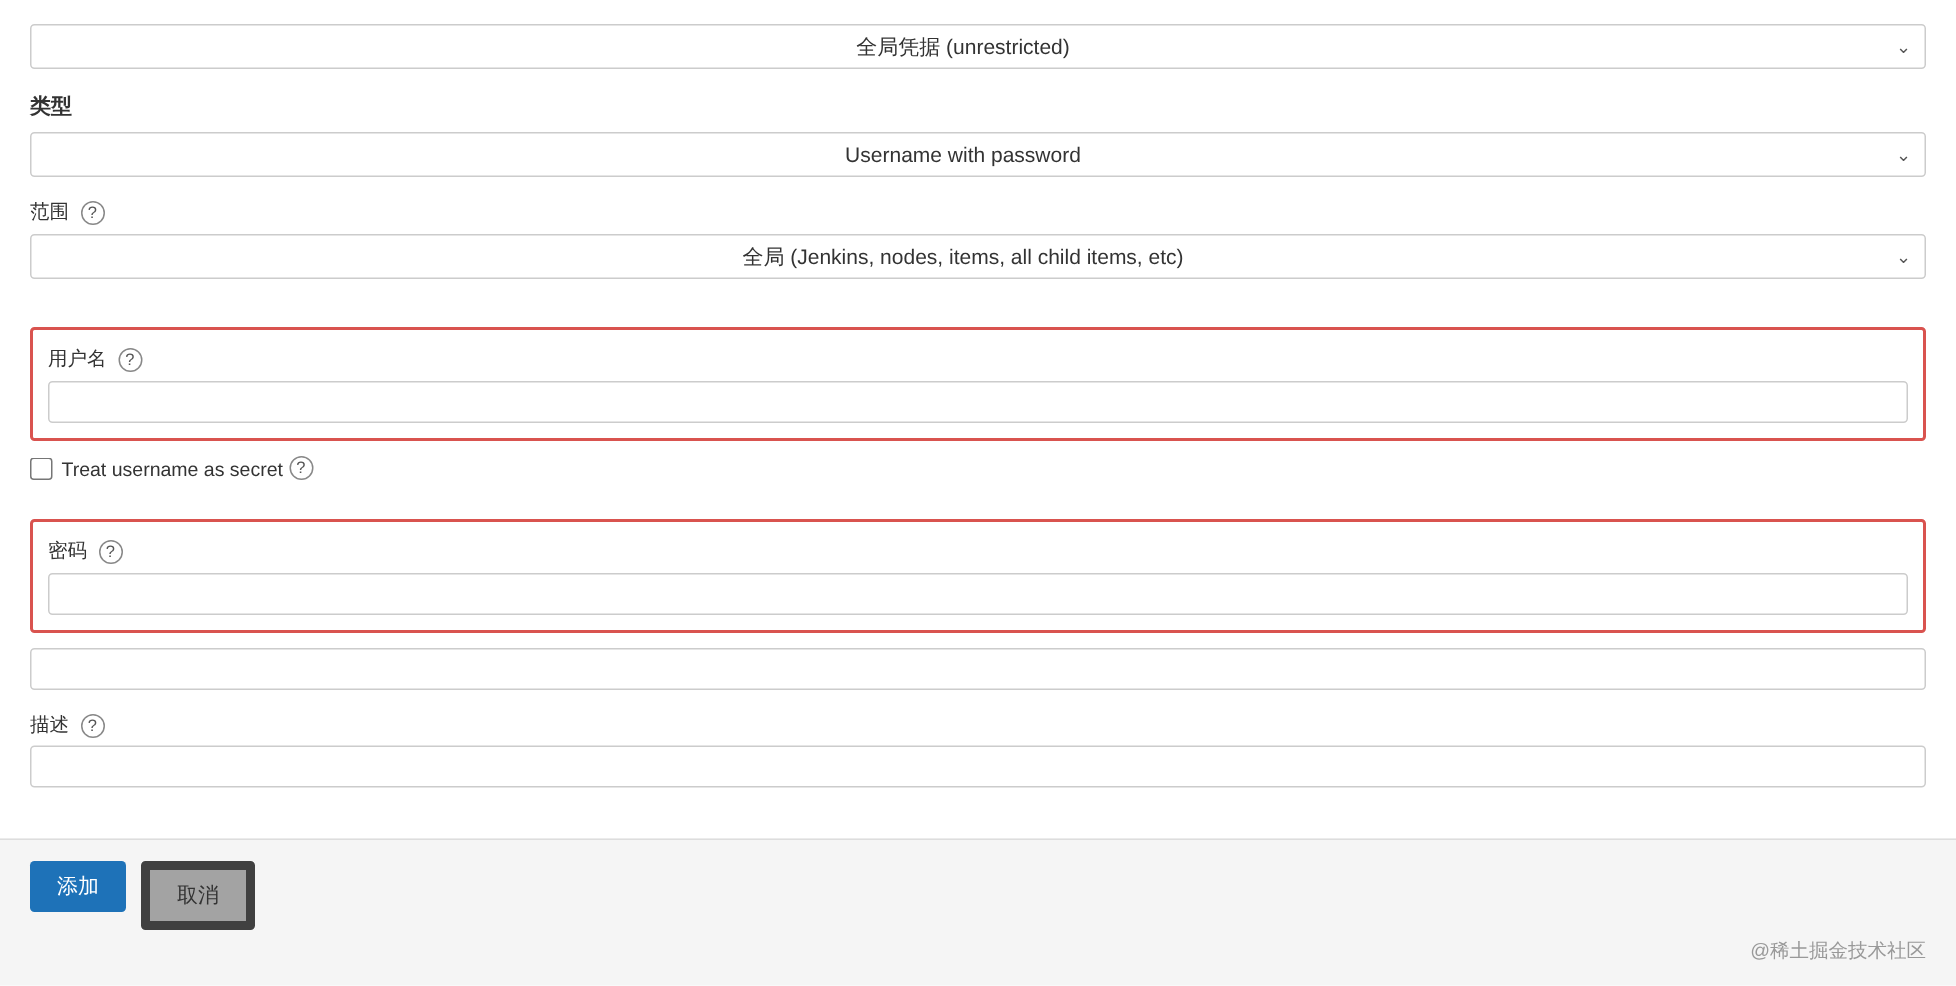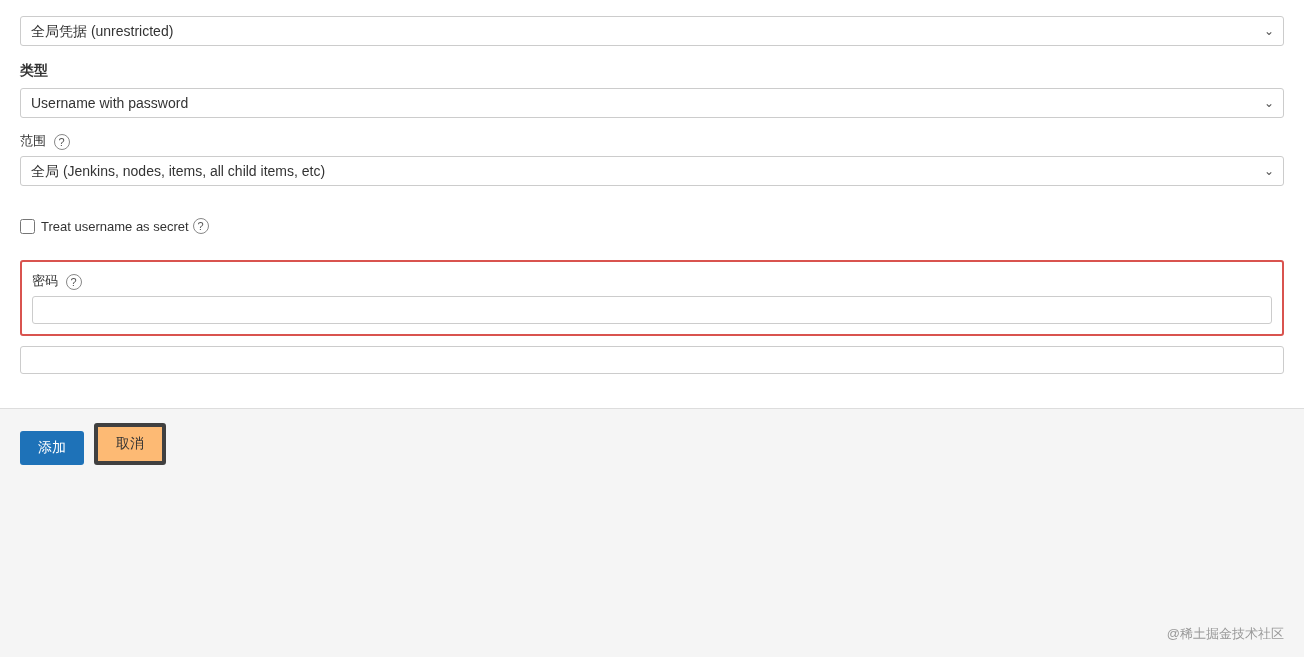--- a/index.html
+++ b/index.html
@@ -42,20 +42,21 @@
     .select-control {
       width: 100%;
       padding: 6px 30px 6px 10px;
       border: 1px solid #ccc;
       border-radius: 3px;
       background: #fff;
       font-size: 14px;
       appearance: none;
       cursor: pointer;
       color: #333;
+      text-align: center;
     }
 
     .select-arrow {
       position: absolute;
       right: 10px;
       top: 50%;
       transform: translateY(-50%);
       pointer-events: none;
       color: #555;
       font-size: 12px;
@@ -142,41 +143,41 @@
     }
 
     .type-label {
       font-size: 14px;
       font-weight: bold;
       margin-bottom: 8px;
     }
 
     .bottom-bar {
       display: flex;
-      align-items: flex-end;
+      align-items: flex-start;
       padding: 14px 20px;
       background: #f5f5f5;
       border-top: 1px solid #ddd;
     }
 
     .btn-add {
       background: #1e72b8;
       color: #fff;
       border: none;
       padding: 8px 18px;
       border-radius: 3px;
       font-size: 14px;
       cursor: pointer;
       margin-right: 10px;
     }
 
     .btn-cancel {
-      background: #fdba74;
-      color: #333;
-      border: 4px solid #404040;
+      background: #a3a3a3;
+      color: #333;
+      border: 6px solid #404040;
       padding: 8px 18px;
       border-radius: 3px;
       font-size: 14px;
       cursor: pointer;
     }
 
     .watermark {
       position: absolute;
       bottom: 14px;
       right: 20px;
@@ -216,39 +217,53 @@
         <span class="help-icon">?</span>
       </div>
       <div class="select-wrapper">
         <select class="select-control">
           <option>全局 (Jenkins, nodes, items, all child items, etc)</option>
         </select>
         <span class="select-arrow">⌄</span>
       </div>
     </div>
 
+    <div class="outlined-box">
+      <div class="field-label">
+        <span>用户名</span>
+        <span class="help-icon">?</span>
+      </div>
+      <input class="field-input" type="text" value="" placeholder="" style="">
+    </div>
 
     <div class="checkbox-row">
       <input type="checkbox" class="checkbox-control" style="">
       <span class="checkbox-label">Treat username as secret</span>
       <span class="help-icon">?</span>
     </div>
 
     <div class="outlined-box">
       <div class="field-label">
         <span>密码</span>
         <span class="help-icon">?</span>
       </div>
       <input class="field-input" type="password" value="" placeholder="" style="">
     </div>
 
     <div class="field-section">
       <input class="field-input" type="text" value="" placeholder="" style="">
     </div>
 
+    <div class="field-section">
+      <div class="field-label">
+        <span>描述</span>
+        <span class="help-icon">?</span>
+      </div>
+      <input class="field-input" type="text" value="" placeholder="" style="">
+    </div>
 
   </div>
 
   <div class="bottom-bar">
     <button class="btn-add">添加</button>
     <button class="btn-cancel">取消</button>
   </div>
 
   <div class="watermark">@稀土掘金技术社区</div>
 

